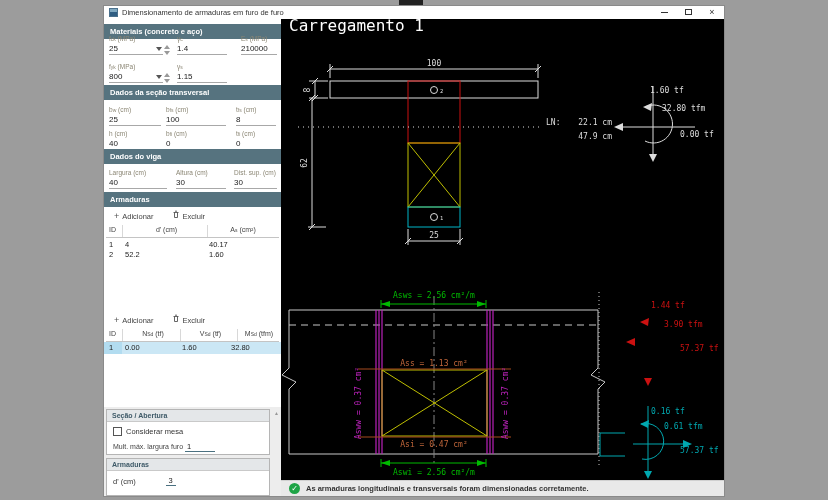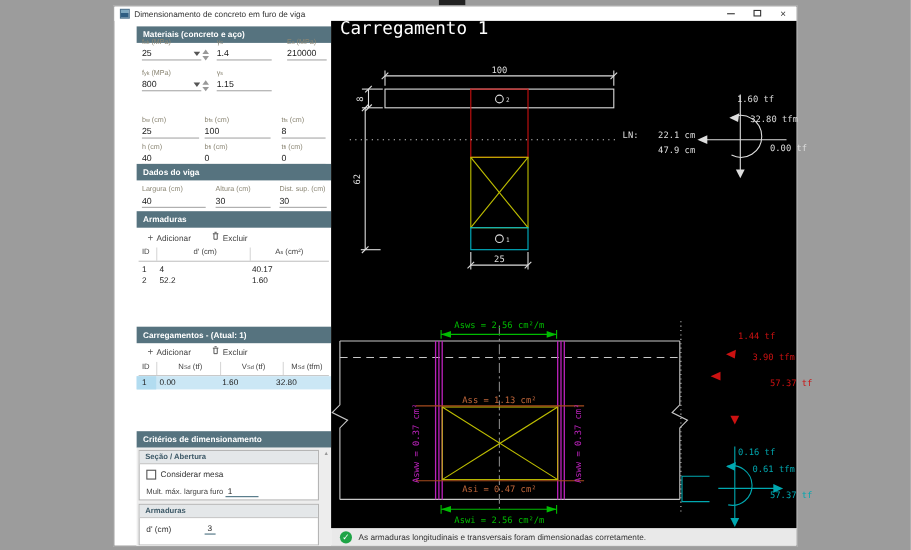--- a/index.html
+++ b/index.html
@@ -14,21 +14,21 @@
      font-family:"Liberation Sans",sans-serif;}
 .taskbar-tab{position:absolute;left:399px;top:0;width:24px;height:5px;background:#222;}
 .window{position:absolute;left:103px;top:5px;width:622px;height:492px;background:#fff;
         border:1px solid #8a8a8a;display:flex;flex-direction:column;}
 .titlebar{height:13px;flex:0 0 auto;display:flex;align-items:center;padding-left:5px;background:#fff;}
 .appicon{width:9px;height:9px;margin-right:4px;background:linear-gradient(#7fa8c0 40%,#2f5d82 40%);border:1px solid #4a708c;}
 .wtitle{font-size:7.5px;color:#333;flex:1;white-space:nowrap;}
 .winbtn{width:24px;height:13px;text-align:center;font-size:9px;line-height:12px;color:#333;}
 .maxglyph{display:inline-block;width:7px;height:6px;border:1px solid #333;margin-top:3px;}
 .minglyph{display:inline-block;width:7px;height:1px;background:#333;margin-bottom:2px;}
-.content{flex:1;display:flex;min-height:0;padding-left:20px;}
+.content{flex:1;display:flex;min-height:0;}
 
 .panel{width:177px;flex:0 0 auto;position:relative;background:#fff;overflow:hidden;font-size:8px;}
 .hdr{position:absolute;left:0;width:177px;height:15px;background:var(--slate);color:#fff;
      font-weight:bold;font-size:7.5px;line-height:15px;padding-left:6px;white-space:nowrap;}
 .fld{position:absolute;}
 .flabel{font-size:6.5px;color:#8b8674;height:9px;white-space:nowrap;}
 .ls{font-size:5px;}
 .fval{position:relative;font-size:8px;color:#1a1a1a;border-bottom:1px solid #a8a8a8;height:11px;line-height:10px;}
 .caret{position:absolute;right:1px;top:3px;width:0;height:0;border-left:3px solid transparent;
        border-right:3px solid transparent;border-top:4px solid #555;}
@@ -55,21 +55,21 @@
 .chk{width:9px;height:9px;border:1px solid #555;background:#fff;margin-right:4px;}
 .multrow{position:absolute;left:6px;top:32px;font-size:7px;color:#444;white-space:nowrap;}
 .uval{display:inline-block;border-bottom:1px solid #4a7080;color:#222;font-size:7.5px;padding:0 2px;}
 .scrollarrow{position:absolute;right:2px;font-size:5px;color:#999;}
 
 .rightcol{flex:1;display:flex;flex-direction:column;min-width:0;}
 .canvas{height:461px;background:#000;position:relative;flex:0 0 auto;}
 .statusbar{height:16px;background:#e9e9e9;border-top:1px solid #d0d0d0;display:flex;align-items:center;padding-left:8px;}
 .okicon{width:11px;height:11px;border-radius:50%;background:var(--okgreen);color:#fff;font-size:8px;
         line-height:11px;text-align:center;margin-right:6px;flex:0 0 auto;}
-.stext{font-size:7.5px;color:#333;white-space:nowrap;}
+.stext{font-size:7.5px;color:#333;white-space:nowrap;font-weight:bold;}
 
 .t{font-family:"DejaVu Sans Mono",monospace;font-size:8px;fill:#ddd;}
 .small{font-size:5.5px;}
 .ttl{font-family:"DejaVu Sans Mono",monospace;font-size:16px;fill:#fff;}
 .wline{stroke:var(--line);fill:none;stroke-width:1;}
 .wfill{fill:var(--line);}
 .dot{stroke-dasharray:1 4;}
 .dot2{stroke-dasharray:1 3;}
 .dash{stroke-dasharray:7 5;}
 .gline{stroke:#c8c8c8;fill:none;}
@@ -93,21 +93,21 @@
 </head>
 <body>
 
 <div>
 <div class="taskbar-tab"></div>
 
 <div class="window">
 
   <div class="titlebar">
     <span class="appicon"></span>
-    <span class="wtitle">Dimensionamento de concreto em furo de viga</span>
+    <span class="wtitle">Dimensionamento de armaduras em furo de furo</span>
     <span class="winbtn"><span class="minglyph"></span></span>
     <span class="winbtn"><span class="maxglyph"></span></span>
     <span class="winbtn">×</span>
   </div>
 
   <div class="content">
 
     <div class="panel">
 
       <div class="hdr" style="top:5px">Materiais (concreto e aço)</div>
@@ -134,20 +134,21 @@
       </div>
       <div class="spin" style="left:60px;top:54px">
         <div class="su"></div>
         <div class="sd"></div>
       </div>
       <div class="fld" style="left:73px;top:44px;width:50px">
         <div class="flabel"><span>γ</span><span class="ls">s</span><span></span></div>
         <div class="fval"><span>1.15</span></div>
       </div>
 
+      <div class="hdr" style="top:66px">Dados da seção transversal</div>
 
       <div class="fld" style="left:5px;top:87px;width:52px">
         <div class="flabel"><span>b</span><span class="ls">w</span><span> (cm)</span></div>
         <div class="fval"><span>25</span></div>
       </div>
       <div class="fld" style="left:62px;top:87px;width:60px">
         <div class="flabel"><span>b</span><span class="ls">fs</span><span> (cm)</span></div>
         <div class="fval"><span>100</span></div>
       </div>
       <div class="fld" style="left:132px;top:87px;width:40px">
@@ -206,21 +207,20 @@
         <span class="trc" style="left:3px">1</span>
         <span class="trc" style="left:19px">4</span>
         <span class="trc" style="left:103px">40.17</span>
       </div>
       <div class="trow" style="top:231px">
         <span class="trc" style="left:3px">2</span>
         <span class="trc" style="left:19px">52.2</span>
         <span class="trc" style="left:103px">1.60</span>
       </div>
 
-      <div class="hdr" style="top:278px">Carregamentos - (Atual: 1)</div>
 
       <div class="toolbar" style="top:294px">
         <span><span class="plus">+</span><span>Adicionar</span></span>
         <span class="tbgap"></span>
         <span><span class="ticon">
                 <svg width="8" height="9">
                   <path d="M1.5 2.5h5M2.5 2.5v5h3v-5M3 1.2h2" stroke="#555" fill="none" stroke-width="0.9"></path>
                 </svg>
               </span><span>Excluir</span></span>
       </div>
@@ -236,21 +236,20 @@
       </div>
       <div class="thline" style="top:322px"></div>
       <div class="selrow" style="top:323px">
         <span class="selid"></span>
         <span class="trc" style="left:5px;top:1px">1</span>
         <span class="trc" style="left:21px;top:1px">0.00</span>
         <span class="trc" style="left:78px;top:1px">1.60</span>
         <span class="trc" style="left:127px;top:1px">32.80</span>
       </div>
 
-      <div class="hdr" style="top:373px">Critérios de dimensionamento</div>
 
       <div class="critbody">
         <div class="group" style="top:2px;height:46px">
           <div class="ghdr">Seção / Abertura</div>
           <div class="chkrow">
             <span class="chk"></span>
             <span>Considerar mesa</span>
           </div>
           <div class="multrow">
             <span>Mult. máx. largura furo</span>

